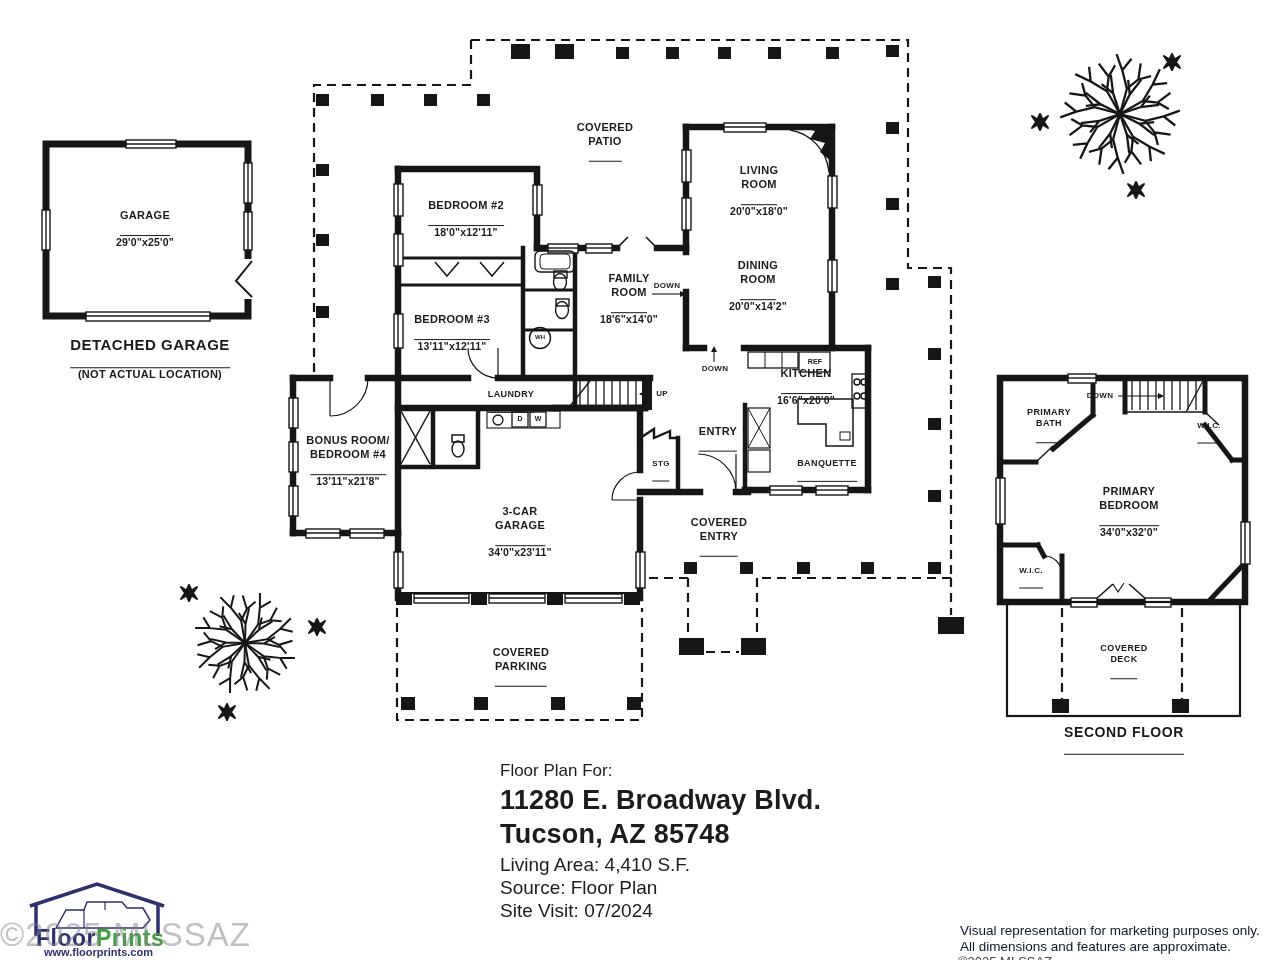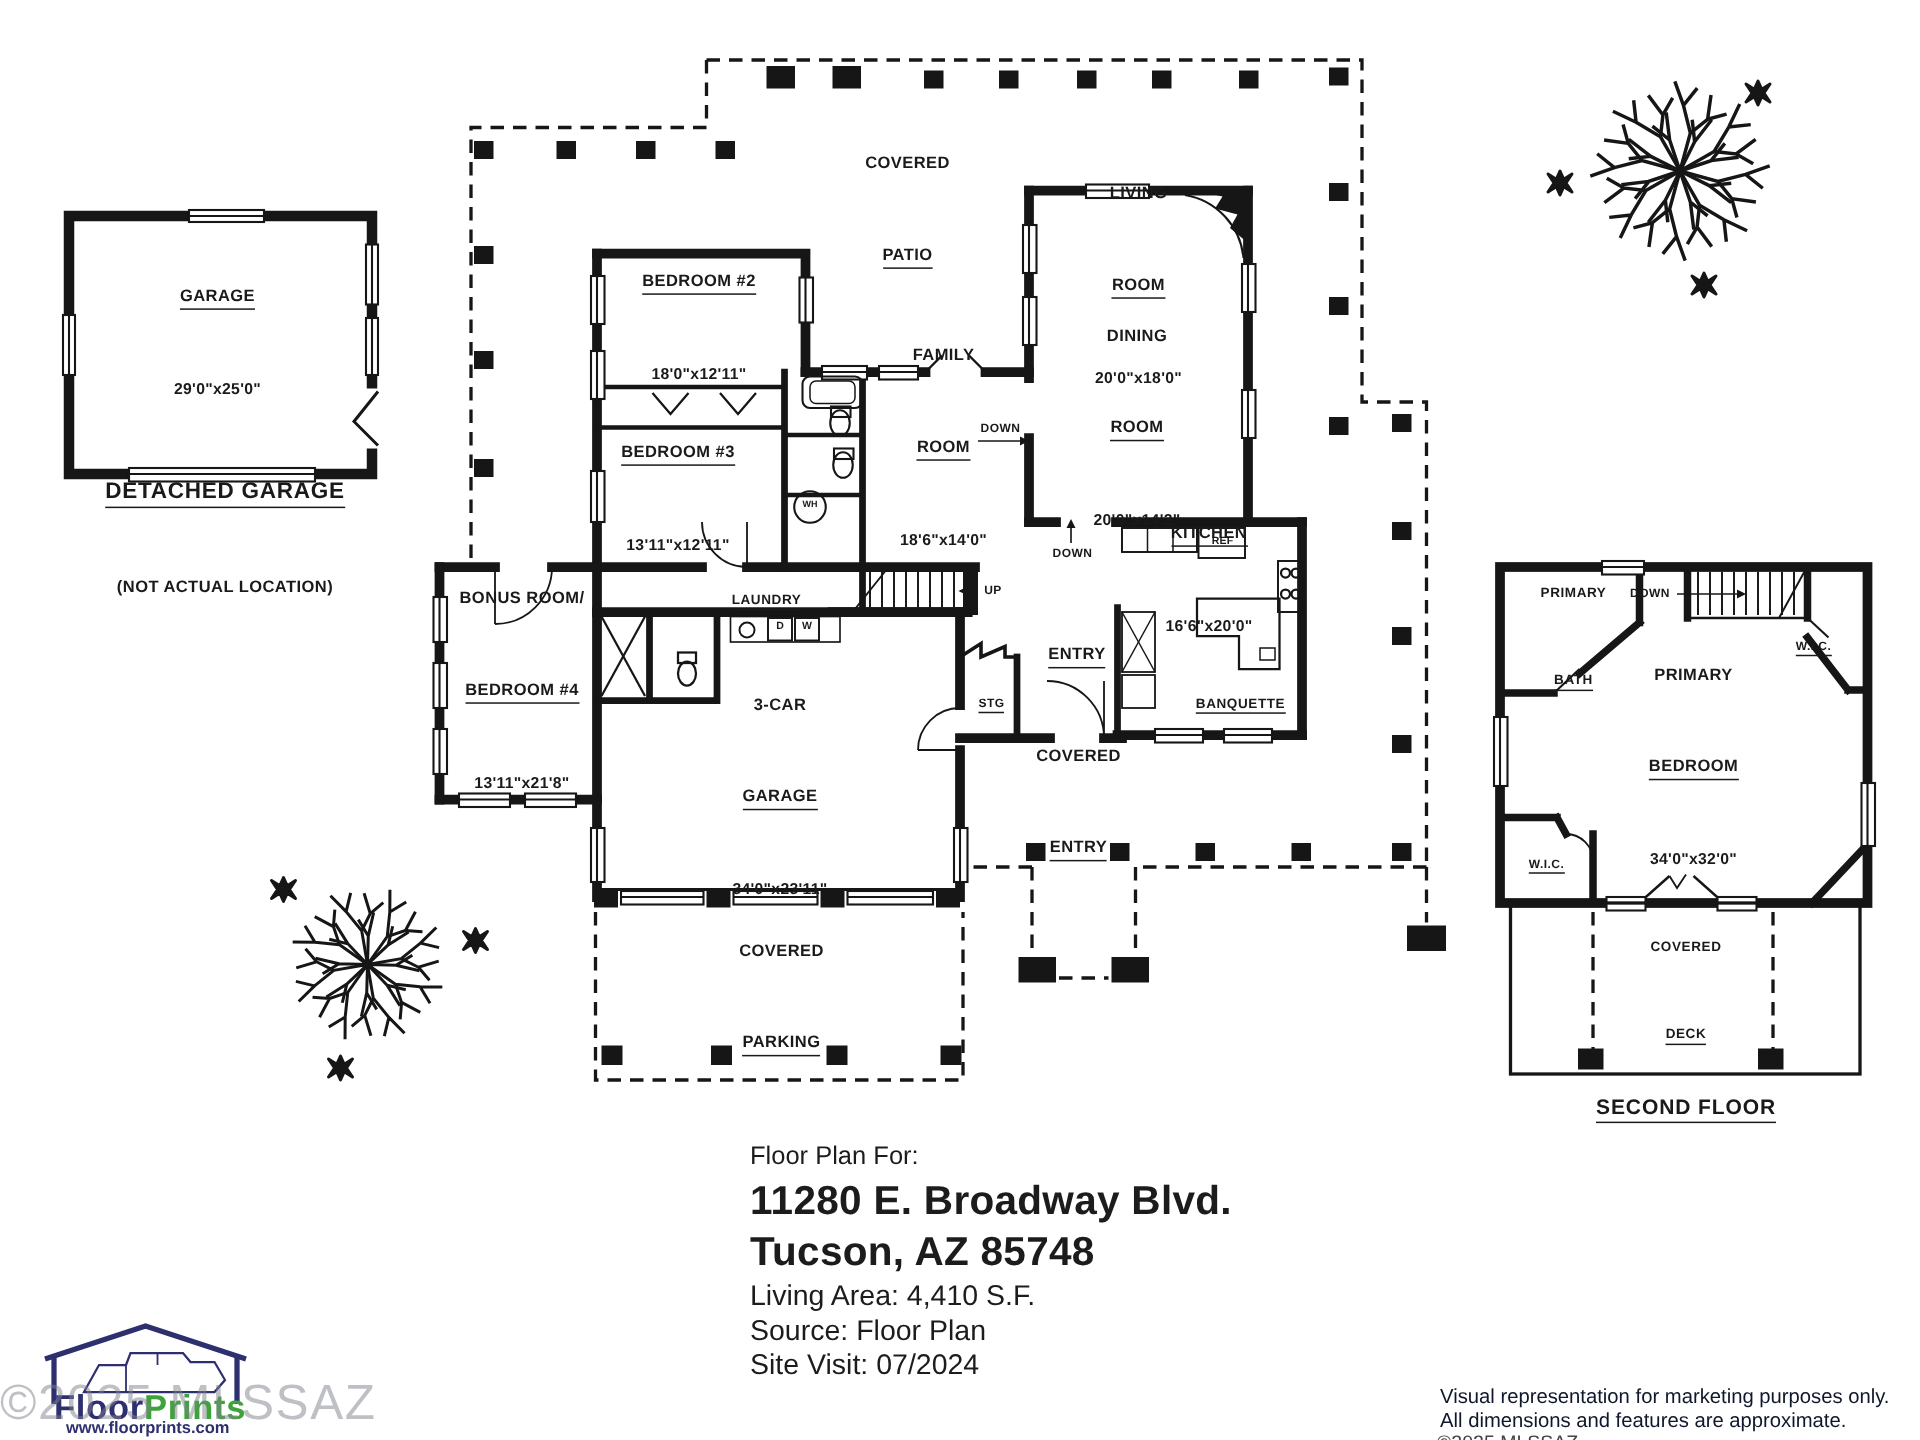--- a/index.html
+++ b/index.html
@@ -2,22 +2,22 @@
 <html><head>
 <meta charset="utf-8">
 <style>
   html,body{margin:0;padding:0;background:#fff;}
   #stage{position:relative;width:1280px;height:960px;background:#fff;overflow:hidden;
          font-family:"Liberation Sans",sans-serif;color:#161616;}
   #plan-svg{position:absolute;left:0;top:0;}
   
   .rlabel{position:absolute;transform:translate(-50%,-50%);display:flex;flex-direction:column;
           align-items:center;font:700 11px/1.25 "Liberation Sans",sans-serif;color:#1a1a1a;
-          letter-spacing:.3px;white-space:nowrap;text-align:center;gap:47px;}
-  .rlabel .u{border-bottom:1.6px solid #1a1a1a;padding-bottom:0px;}
+          letter-spacing:.3px;white-space:nowrap;text-align:center;}
+  .rlabel .u{border-bottom:1.6px solid #1a1a1a;padding-bottom:12px;}
   .rlabel .dims{font-weight:700;font-size:10.5px;letter-spacing:.2px;}
   .sm{font-size:9px;letter-spacing:.4px;}
   .xs{font-size:8px;letter-spacing:.3px;}
   .xxs{font-size:7px;letter-spacing:.1px;}
   .tiny{font-size:6px;letter-spacing:0;}
   .cap{font-size:15px;letter-spacing:.5px;}
   .capnote{font-size:11px;font-weight:700;}
   .cap2{font-size:14px;letter-spacing:.6px;}
   
   .info{position:absolute;left:500px;top:762px;line-height:1.0;color:#1c1c1c;}

